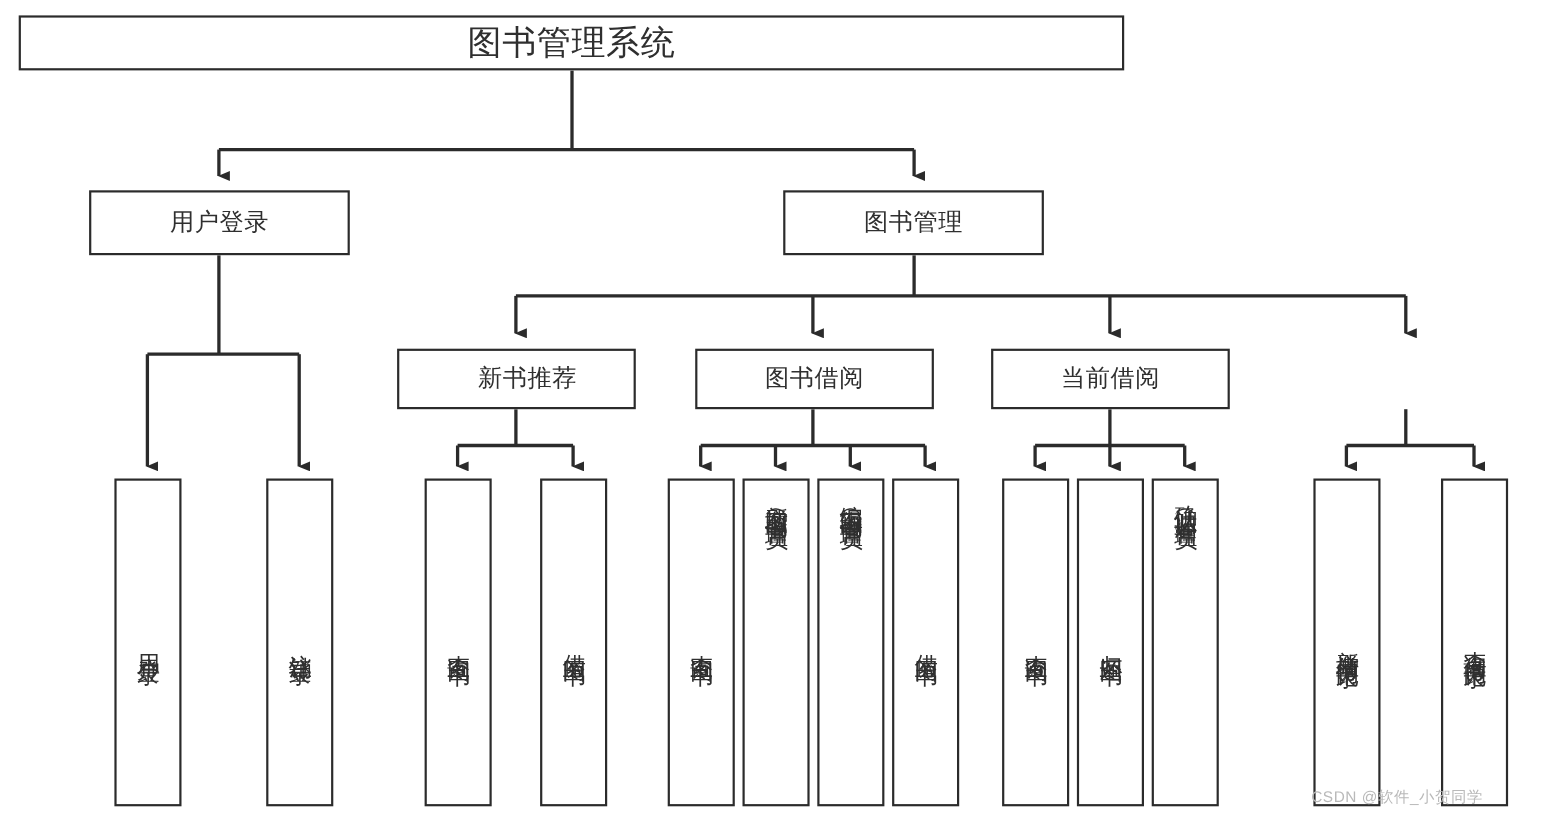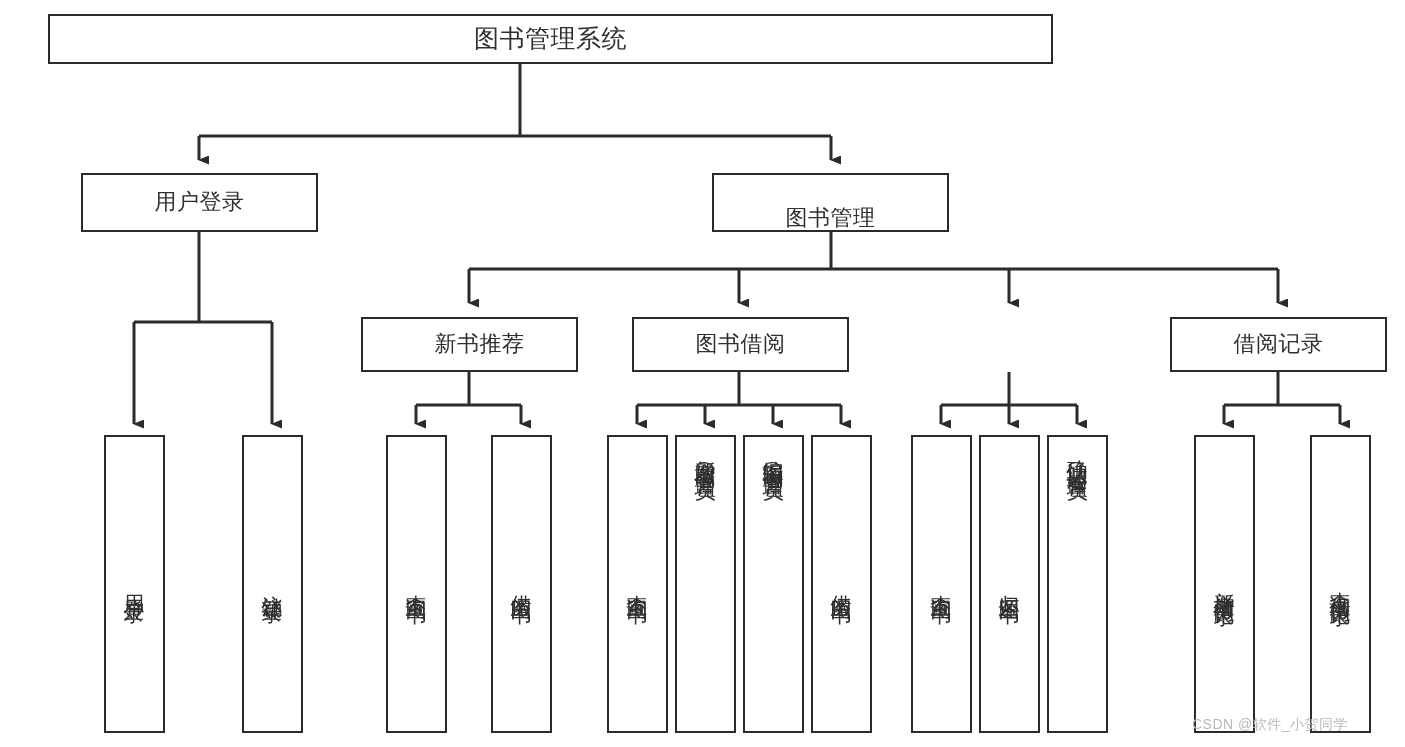--- a/index.html
+++ b/index.html
@@ -34,22 +34,21 @@
     align-items: center;
     justify-content: center;
     color: #2f2f2f;
   }
   .node.h {
     font-size: 22px;
     line-height: 1.1;
     letter-spacing: 0.5px;
   }
   .node.root {
-    font-size: 25px;
-    margin-left: 31px;
+    font-size: 31px;
   }
   .node.v {
     font-size: 21px;
     writing-mode: vertical-rl;
     text-orientation: upright;
     letter-spacing: 3px;
     line-height: 1.0;
     padding: 6px 0;
     align-items: center;
     justify-content: center;
@@ -121,32 +120,32 @@
     </g>
   </svg>
 
   <div class="node h root" style="left:17px; top:14px; width:1005px; height:50px;">
     <span>图书管理系统</span>
   </div>
 
   <div class="node h" style="left:81px; top:173px; width:237px; height:59px;">
     <span>用户登录</span>
   </div>
-  <div class="node h" style="left:712px; top:173px; width:237px; height:59px;align-items:flex-end;">
+  <div class="node h" style="left:712px; top:173px; width:237px; height:59px;">
     <span>图书管理</span>
   </div>
 
   <div class="node h" style="left:361px; top:317px; width:217px; height:55px;padding-left:20px;">
     <span>新书推荐</span>
   </div>
   <div class="node h" style="left:632px; top:317px; width:217px; height:55px;text-align:right;">
     <span>图书借阅</span>
   </div>
-  <div class="node h" style="left:1170px; top:317px; width:217px; height:55px;">
-    <span>借阅记录</span>
+  <div class="node h" style="left:901px; top:317px; width:217px; height:55px;">
+    <span>当前借阅</span>
   </div>
 
   <div class="node v" style="left:104px; top:435px; width:61px; height:298px;">
     <span>用户登录</span>
   </div>
   <div class="node v" style="left:242px; top:435px; width:61px; height:298px;">
     <span>注销登录</span>
   </div>
 
   <div class="node v" style="left:386px; top:435px; width:61px; height:298px;">

